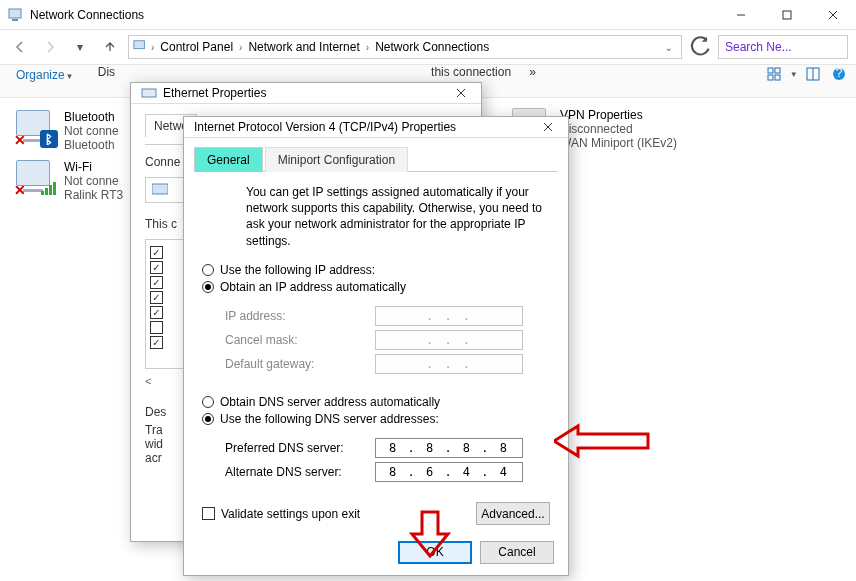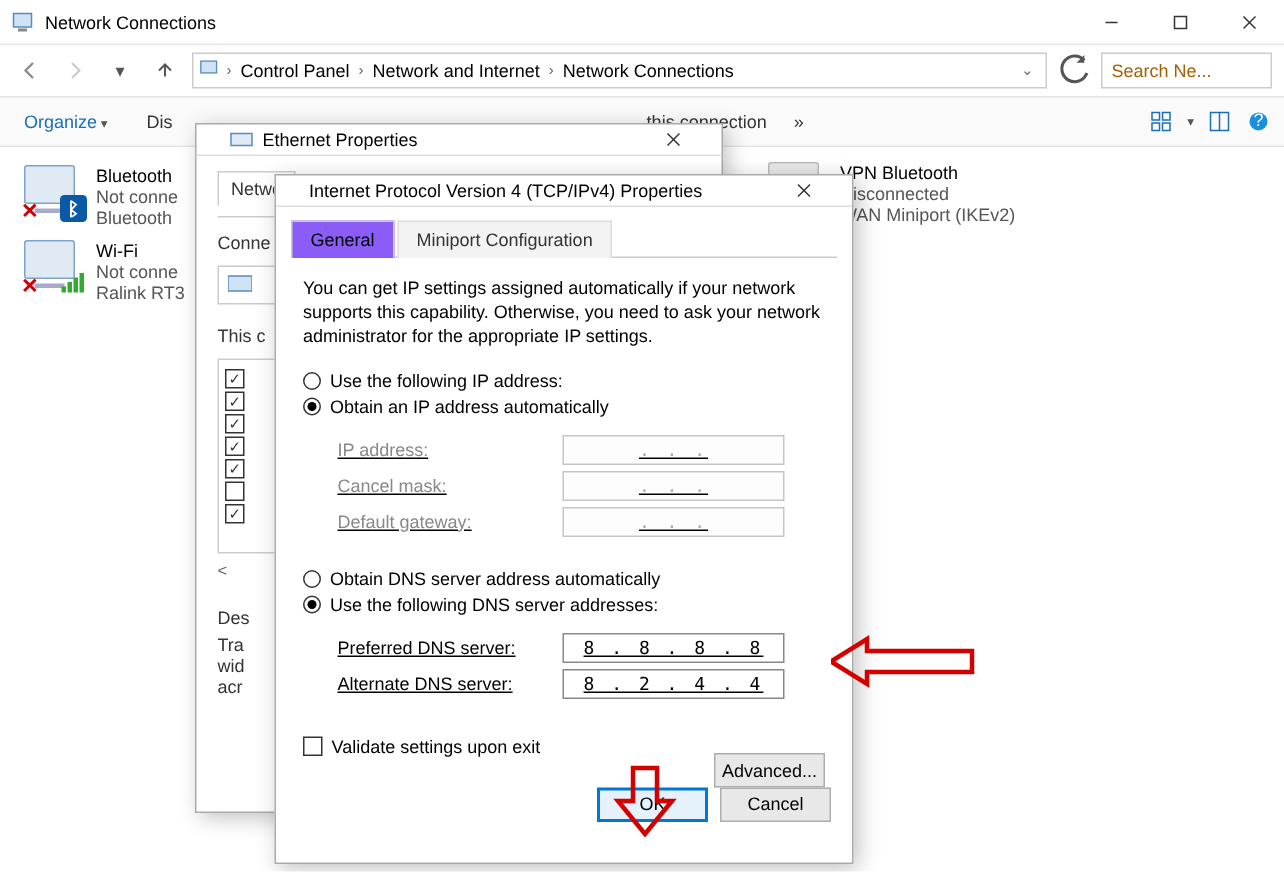--- a/index.html
+++ b/index.html
@@ -14,24 +14,24 @@
 .winbtn svg { width:10px; height:10px; }
 
 
 .navrow { height:34px; display:flex; align-items:center; padding:0 8px; gap:6px; }
 .navarrow { width:24px; height:24px; display:flex; align-items:center; justify-content:center; color:#888; border-radius:2px; }
 .navarrow svg{width:14px;height:14px;}
 .addr { flex:1; height:24px; border:1px solid #ccc; display:flex; align-items:center; padding:0 4px; gap:4px; color:#000; }
 .addr .chev { color:#666; font-size:10px; }
 .addr .seg { padding:0 2px; }
 .addr-ref { width:24px; height:24px; display:flex; align-items:center; justify-content:center; color:#555;}
-.search { width:114px; height:24px; border:1px solid #ccc; padding:0 6px; color:#a16207; display:flex; align-items:center;}
-
-
-.cmdbar { height:34px; border-top:1px solid #e5e5e5; border-bottom:1px solid #e5e5e5; display:flex; align-items:center; padding:0 8px; gap:18px; color:#1a6fb5; background:#fafafa; position:relative;}
+.search { width:130px; height:24px; border:1px solid #ccc; padding:0 6px; color:#6d28d9; display:flex; align-items:center;}
+
+
+.cmdbar { height:34px; border-top:1px solid #e5e5e5; border-bottom:1px solid #e5e5e5; display:flex; align-items:flex-start; padding:0 8px; gap:18px; color:#1a6fb5; background:#fafafa; position:relative;}
 .cmdbar .org { padding:3px 8px; }
 .cmdbar .org::after{content:" ▾"; font-size:9px; color:#555;}
 .cmdbar .rest { color:#333; }
 .cmdbar .right { position:absolute; right:8px; display:flex; gap:8px; align-items:center;}
 .cmdbar .smallico{width:18px;height:18px;display:flex;align-items:center;justify-content:center;color:#1a6fb5;}
 .cmdbar .smallico svg{width:14px;height:14px;}
 
 
 .content { position:absolute; top:98px; left:0; right:0; bottom:0; padding:8px 14px; }
 .conn { display:flex; gap:8px; width:260px; padding:4px 2px; }
@@ -39,41 +39,41 @@
 .conn .cicon { width:40px; height:36px; position:relative; }
 .conn .cicon .mon { width:34px; height:26px; background:#dfeaf5; border:1px solid #7ea3c7; border-radius:2px; position:absolute; top:0; left:0;}
 .conn .cicon .base { width:20px; height:3px; background:#aac; position:absolute; bottom:4px; left:7px;}
 .conn .cicon .red { position:absolute; bottom:-2px; left:-2px; color:#c00; font-weight:bold; font-size:14px;}
 .conn .cicon .badge { position:absolute; bottom:-2px; right:-2px; width:18px; height:18px; border-radius:3px; display:flex; align-items:center; justify-content:center;}
 .conn .ctxt .l1 { color:#000; }
 .conn .ctxt .l2, .conn .ctxt .l3 { color:#555; }
 
 
 .dialog { position:absolute; background:#fff; border:1px solid #aaa; box-shadow:3px 3px 14px rgba(0,0,0,.25); }
-.dialog .dtitle { height:21px; display:flex; align-items:center; padding:0 22px; border-bottom:1px solid #ddd; }
+.dialog .dtitle { height:21px; display:flex; align-items:center; padding:0 10px; border-bottom:1px solid #ddd; }
 .dialog .dtitle .ico{width:16px;height:16px;margin-right:6px;}
 .dialog .dtitle .txt{flex:1;}
 .dialog .dtitle .x{width:20px;height:20px;display:flex;align-items:center;justify-content:center;color:#333;}
 .dialog .dtitle .x svg{width:10px;height:10px;}
 
 .eth { left:130px; top:82px; width:352px; height:460px; }
 .eth .body{ padding:10px 14px; color:#333;}
 .eth .row{margin-bottom:8px;}
 
 .ipv4 { left:183px; top:116px; width:386px; height:460px; }
 .ipv4 .tabs { display:flex; border-bottom:1px solid #ccc; margin:8px 10px 0 10px;}
-.ipv4 .tab { padding:5px 12px; border:1px solid #ccc; border-bottom:none; background:#8b5cf6; margin-right:2px; position:relative; top:1px;}
+.ipv4 .tab { padding:5px 12px; border:1px solid #ccc; border-bottom:none; background:#5eead4; margin-right:2px; position:relative; top:1px;}
 .ipv4 .tab.inactive{ background:#f3f3f3; border-color:#ddd; color:#333;}
 .ipv4 .panel { padding:12px 18px 10px 18px; color:#000;}
-.ipv4 .intro { margin-bottom:14px; line-height:1.35;}
+.ipv4 .intro { margin-bottom:14px; line-height:1.35;margin-left:44px;}
 .radiorow { display:flex; align-items:center; gap:6px; margin:3px 0;}
 .radio{ width:12px; height:12px; border:1px solid #333; border-radius:50%; display:inline-flex; align-items:center; justify-content:center;}
 .radio.checked::after{content:""; width:6px; height:6px; background:#000; border-radius:50%;}
 .ipgroup { border:1px solid transparent; padding:4px 0 10px 22px;}
-.ipgroup.box{ padding:4px 0 10px 22px;text-decoration:underline;}
+.ipgroup.box{ padding:4px 0 10px 22px;}
 .iprow { display:flex; align-items:center; margin:4px 0;}
 .iprow .lbl{ width:150px;}
 .iprow.dis .lbl{ color:#888;}
 .ipfield { width:148px; height:20px; border:1px solid #888; background:#fff; display:flex; align-items:center; justify-content:center; letter-spacing:2px; font-family:Consolas,monospace;}
 .ipfield.dis{ color:#aaa; border-color:#c5c5c5; background:#fdfdfd;}
 .checkrow{ display:flex; align-items:center; gap:6px; margin-top:10px;}
 .checkbox{width:13px;height:13px;border:1px solid #333;background:#fff;}
 .btnrow{ display:flex; justify-content:flex-end; gap:8px; padding:10px 14px;}
 .btn{ min-width:74px; height:23px; border:1px solid #adadad; background:#e8e8e8; display:flex; align-items:center; justify-content:center;}
 .btn.primary{ border:2px solid #0078d7; background:#e5f1fb;}
@@ -229,21 +229,21 @@
       <div class="l2">Not conne</div>
       <div class="l3">Ralink RT3</div>
     </div>
   </div>
   <div class="conn vpn">
     <div class="cicon">
       <div class="mon" style="background:#e8e8e8;border-color:#bbb;"></div>
         <div class="base"></div>
     </div>
     <div class="ctxt">
-      <div class="l1">VPN Bluetooth</div>
+      <div class="l1">VPN Properties</div>
       <div class="l2">Disconnected</div>
       <div class="l3">WAN Miniport (IKEv2)</div>
     </div>
   </div>
 </div>
 
 <div class="dialog eth">
   <div class="dtitle">
     <span class="ico"><svg viewBox="0 0 16 16">
           <rect x="1" y="4" width="14" height="8" fill="#dfeaf5" stroke="#5a8bbd"></rect>
@@ -348,21 +348,21 @@
       <span class="radio checked"></span>
       <span>Use the following DNS server addresses:</span>
     </div>
     <div class="ipgroup box">
       <div class="iprow">
           <span class="lbl">Preferred DNS server:</span>
           <span class="ipfield">8 . 8 . 8 . 8</span>
         </div>
       <div class="iprow">
           <span class="lbl">Alternate DNS server:</span>
-          <span class="ipfield">8 . 2 . 4 . 4</span>
+          <span class="ipfield">8 . 6 . 4 . 4</span>
         </div>
     </div>
 
     <div class="checkrow">
       <span class="checkbox"></span>
       <span>Validate settings upon exit</span>
     </div>
   </div>
   <div class="btn adv">Advanced...</div>
   <div class="btnrow">

